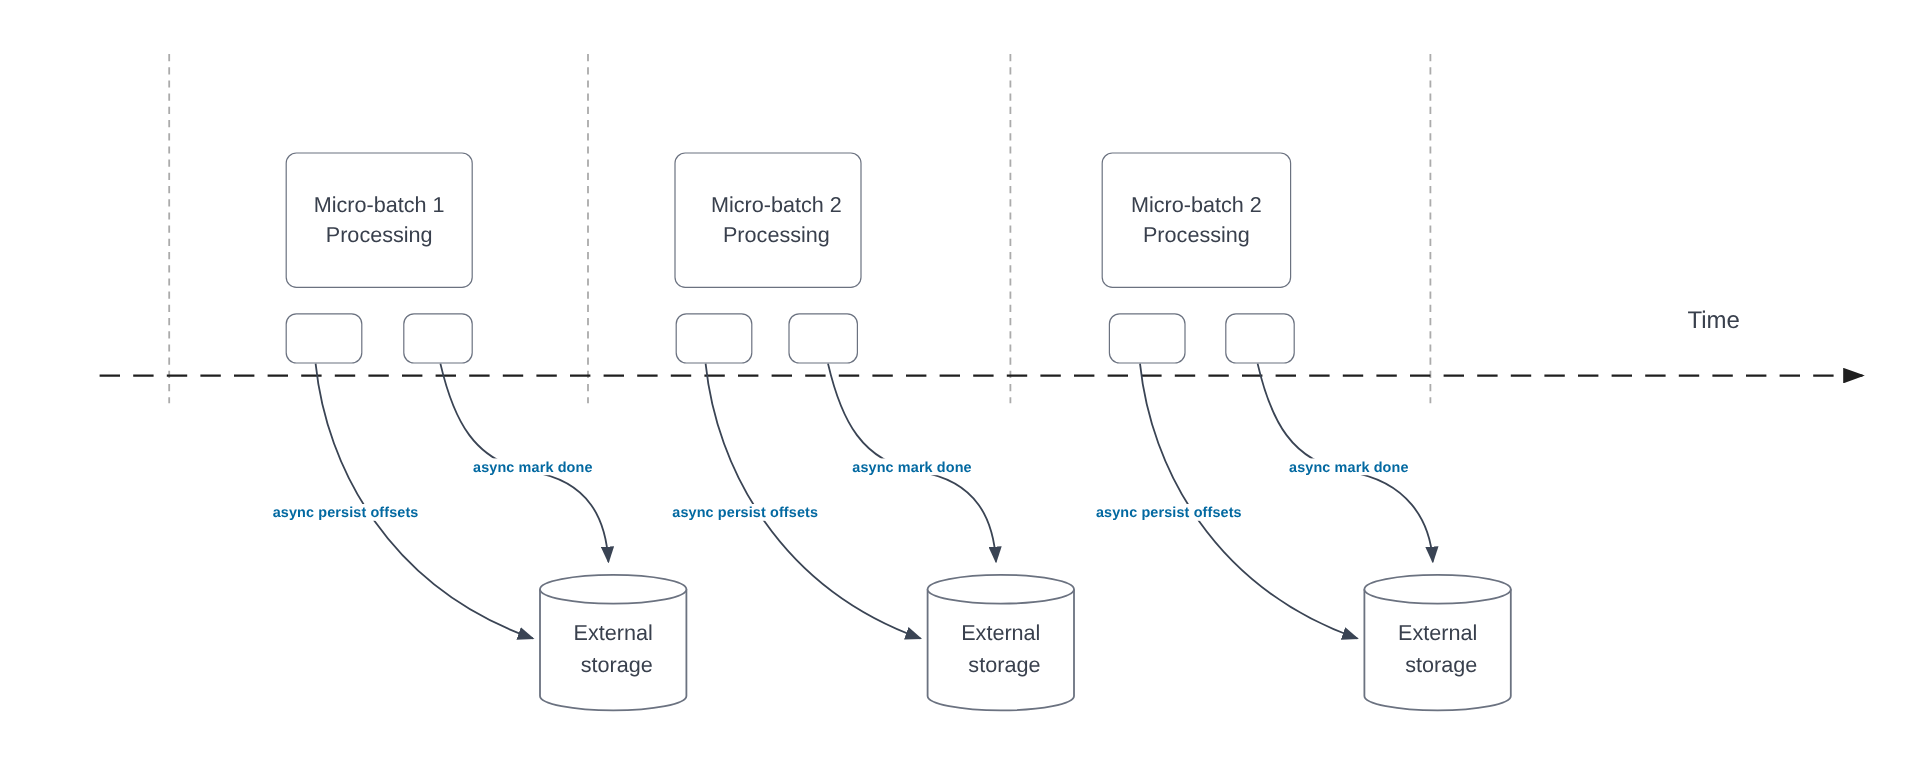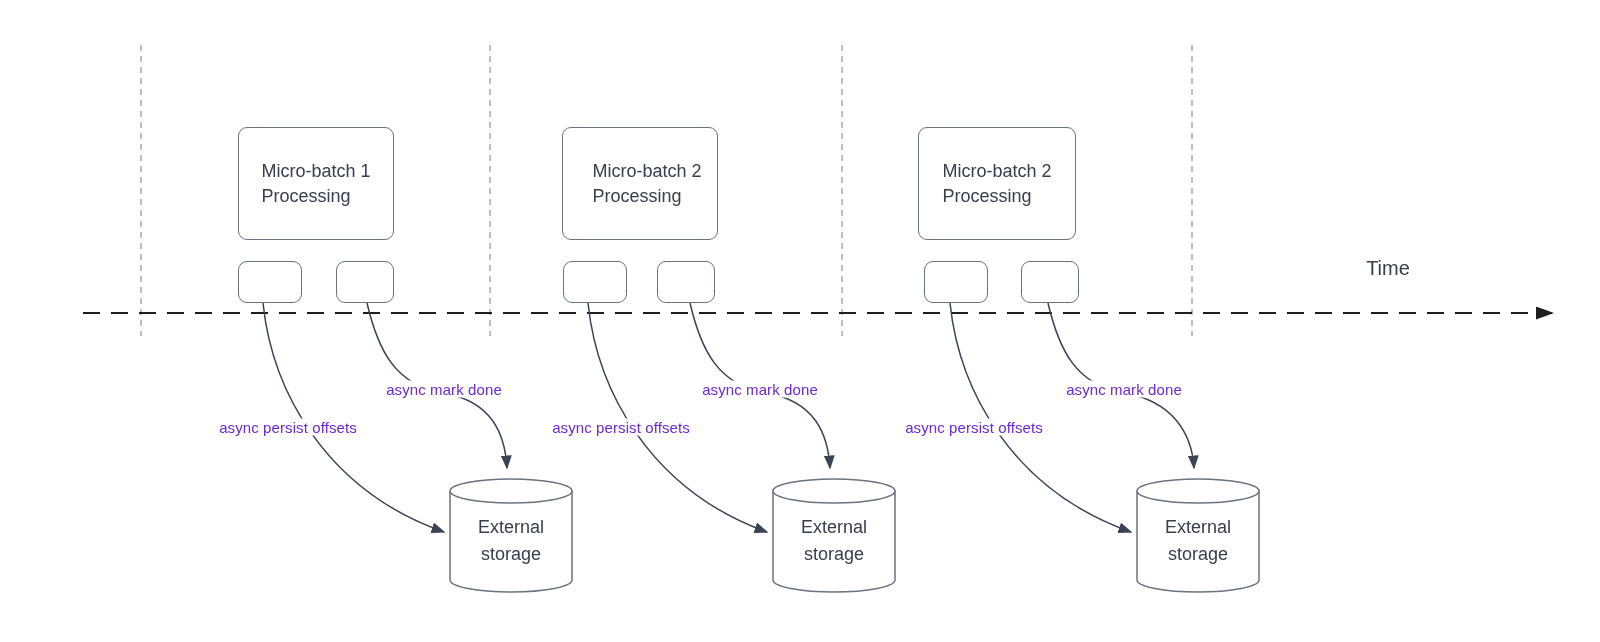--- a/index.html
+++ b/index.html
@@ -27,41 +27,41 @@
     border-radius: 9px;
     box-sizing: border-box;
     display: flex;
     align-items: center;
     justify-content: center;
   }
   .node-title {
     font-size: 18px;
     line-height: 1.35;
     color: #39404d;
-    text-align: left;
+    text-align: center;
     white-space: pre-line;
   }
   .conn-label {
     position: absolute;
     transform: translate(-50%, -50%);
-    font-size: 15px;
-    font-weight: normal;
-    color: #6d28d9;
+    font-size: 12px;
+    font-weight: bold;
+    color: #0369a1;
     background: #ffffff;
     padding: 0 3px;
     white-space: nowrap;
     letter-spacing: 0.1px;
   }
   .storage-label {
     position: absolute;
     transform: translate(-50%, -50%);
     font-size: 18px;
     line-height: 1.5;
     color: #39404d;
-    text-align: center;
+    text-align: right;
     white-space: pre-line;
   }
   .time-label {
     position: absolute;
     transform: translate(-50%, -50%);
     font-size: 20px;
     color: #39404d;
     white-space: nowrap;
   }
 </style>
@@ -136,15 +136,15 @@
     <span class="node-title">Micro-batch 2
 Processing</span>
   </div>
   <div class="node" style="left:924px; top:261px; width:64px; height:42px;"></div>
   <div class="node" style="left:1021px; top:261px; width:58px; height:42px;"></div>
   <div class="conn-label" style="left:974px; top:427px;">async persist offsets</div>
   <div class="conn-label" style="left:1124px; top:389px;">async mark done</div>
   <div class="storage-label" style="left:1198px; top:541px;">External
 storage</div>
 
-  <div class="time-label" style="left:1388px; top:268px;">Time</div>
+  <div class="time-label" style="left:1428px; top:268px;">Time</div>
 
 </div>
 
 </body></html>

